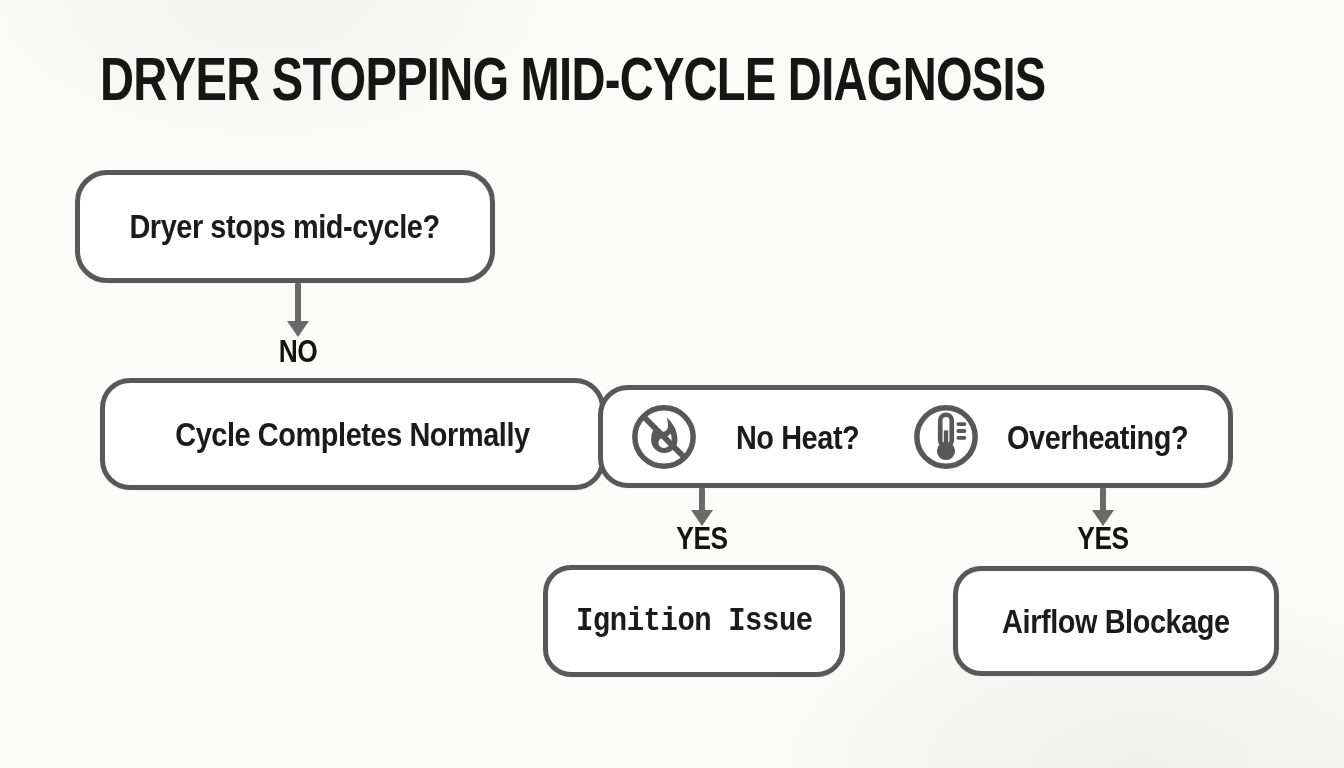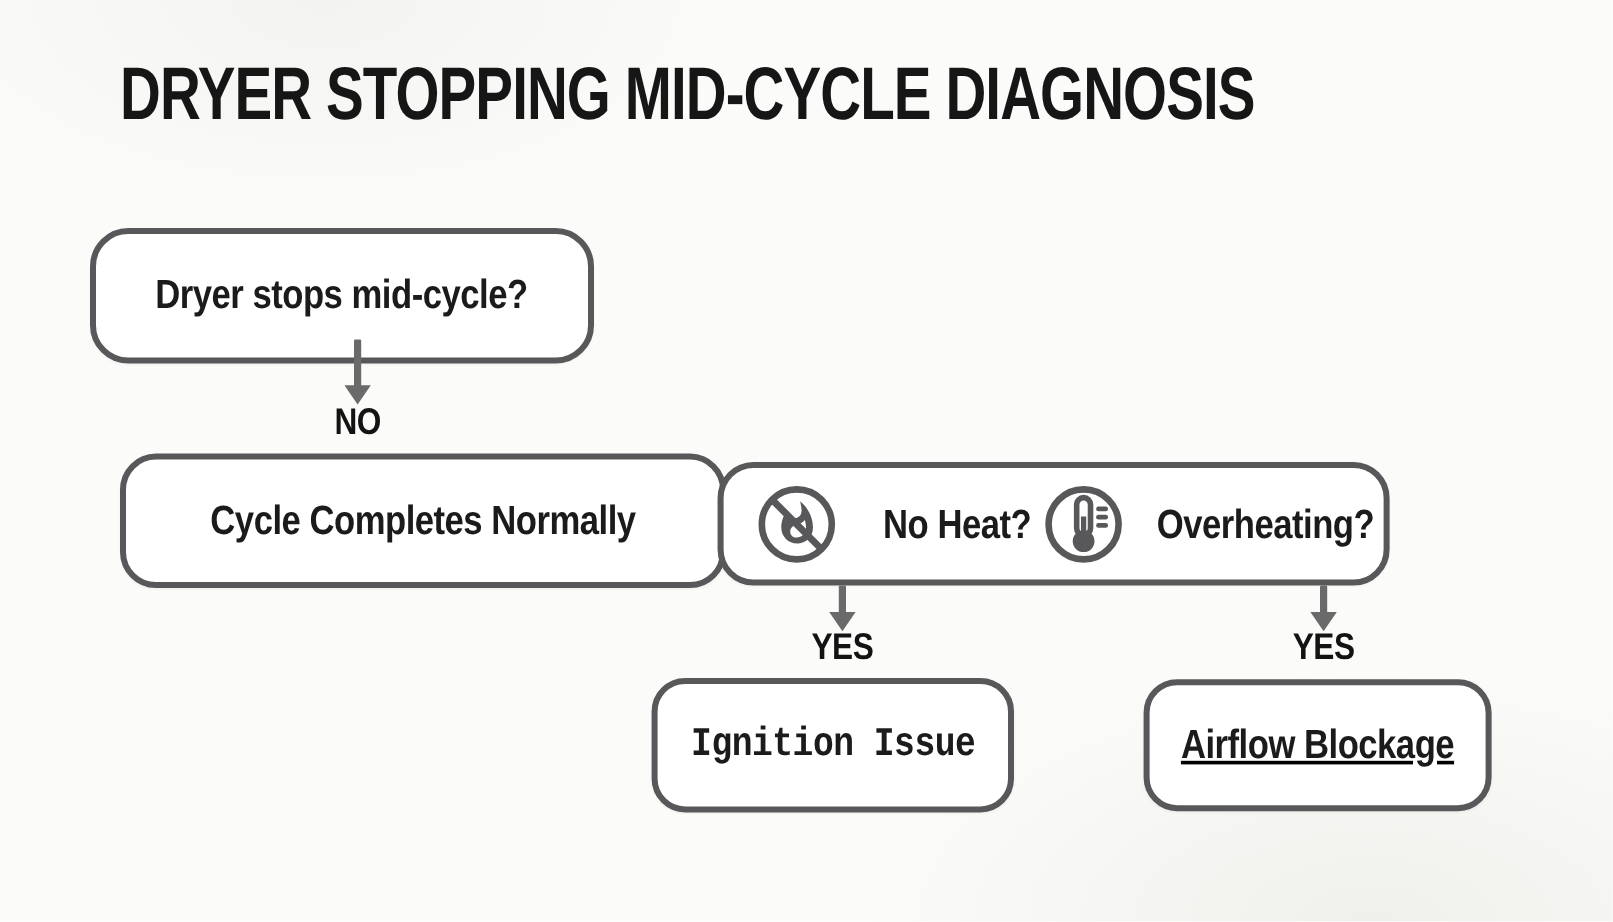--- a/index.html
+++ b/index.html
@@ -43,26 +43,26 @@
   }
   .box .label {
     font-weight: bold;
     font-size: 34px;
     color: #1b1b1b;
     letter-spacing: -0.5px;
     white-space: nowrap;
     transform: scaleX(0.85);
   }
 
-  .box-root     { left: 75px;  top: 170px; width: 420px; height: 113px; border-radius: 32px; margin-top: 20px; }
+  .box-root     { left: 75px;  top: 170px; width: 420px; height: 113px; border-radius: 32px; }
   .box-normal   { left: 100px; top: 378px; width: 505px; height: 112px; border-radius: 30px; }
-  .box-question { left: 598px; top: 385px; width: 560px; height: 103px; border-radius: 30px;
+  .box-question { left: 598px; top: 385px; width: 635px; height: 103px; border-radius: 30px;
                   justify-content: flex-start; padding: 1px 24px 0 28px; }
   .box-ignition { left: 543px; top: 565px; width: 302px; height: 112px; border-radius: 28px; font-family: Liberation Mono, monospace; }
-  .box-airflow  { left: 953px; top: 566px; width: 290px; height: 110px; border-radius: 28px; text-decoration: underline; }
+  .box-airflow  { left: 953px; top: 566px; width: 326px; height: 110px; border-radius: 28px; }
 
   .q-icon { width: 66px; height: 66px; flex: 0 0 auto; }
   .q-icon svg { display: block; width: 100%; height: 100%; }
   .box-question .label-noheat { margin-left: 28px; }
   .q-icon.thermo { margin-left: auto; }
   .box-question .label-overheat { margin-left: 12px; }
 
   .arrow-stem { position: absolute; width: 6px; background: #6a6a6a; border-radius: 1px; }
   .arrow-head {
     position: absolute; width: 0; height: 0;

